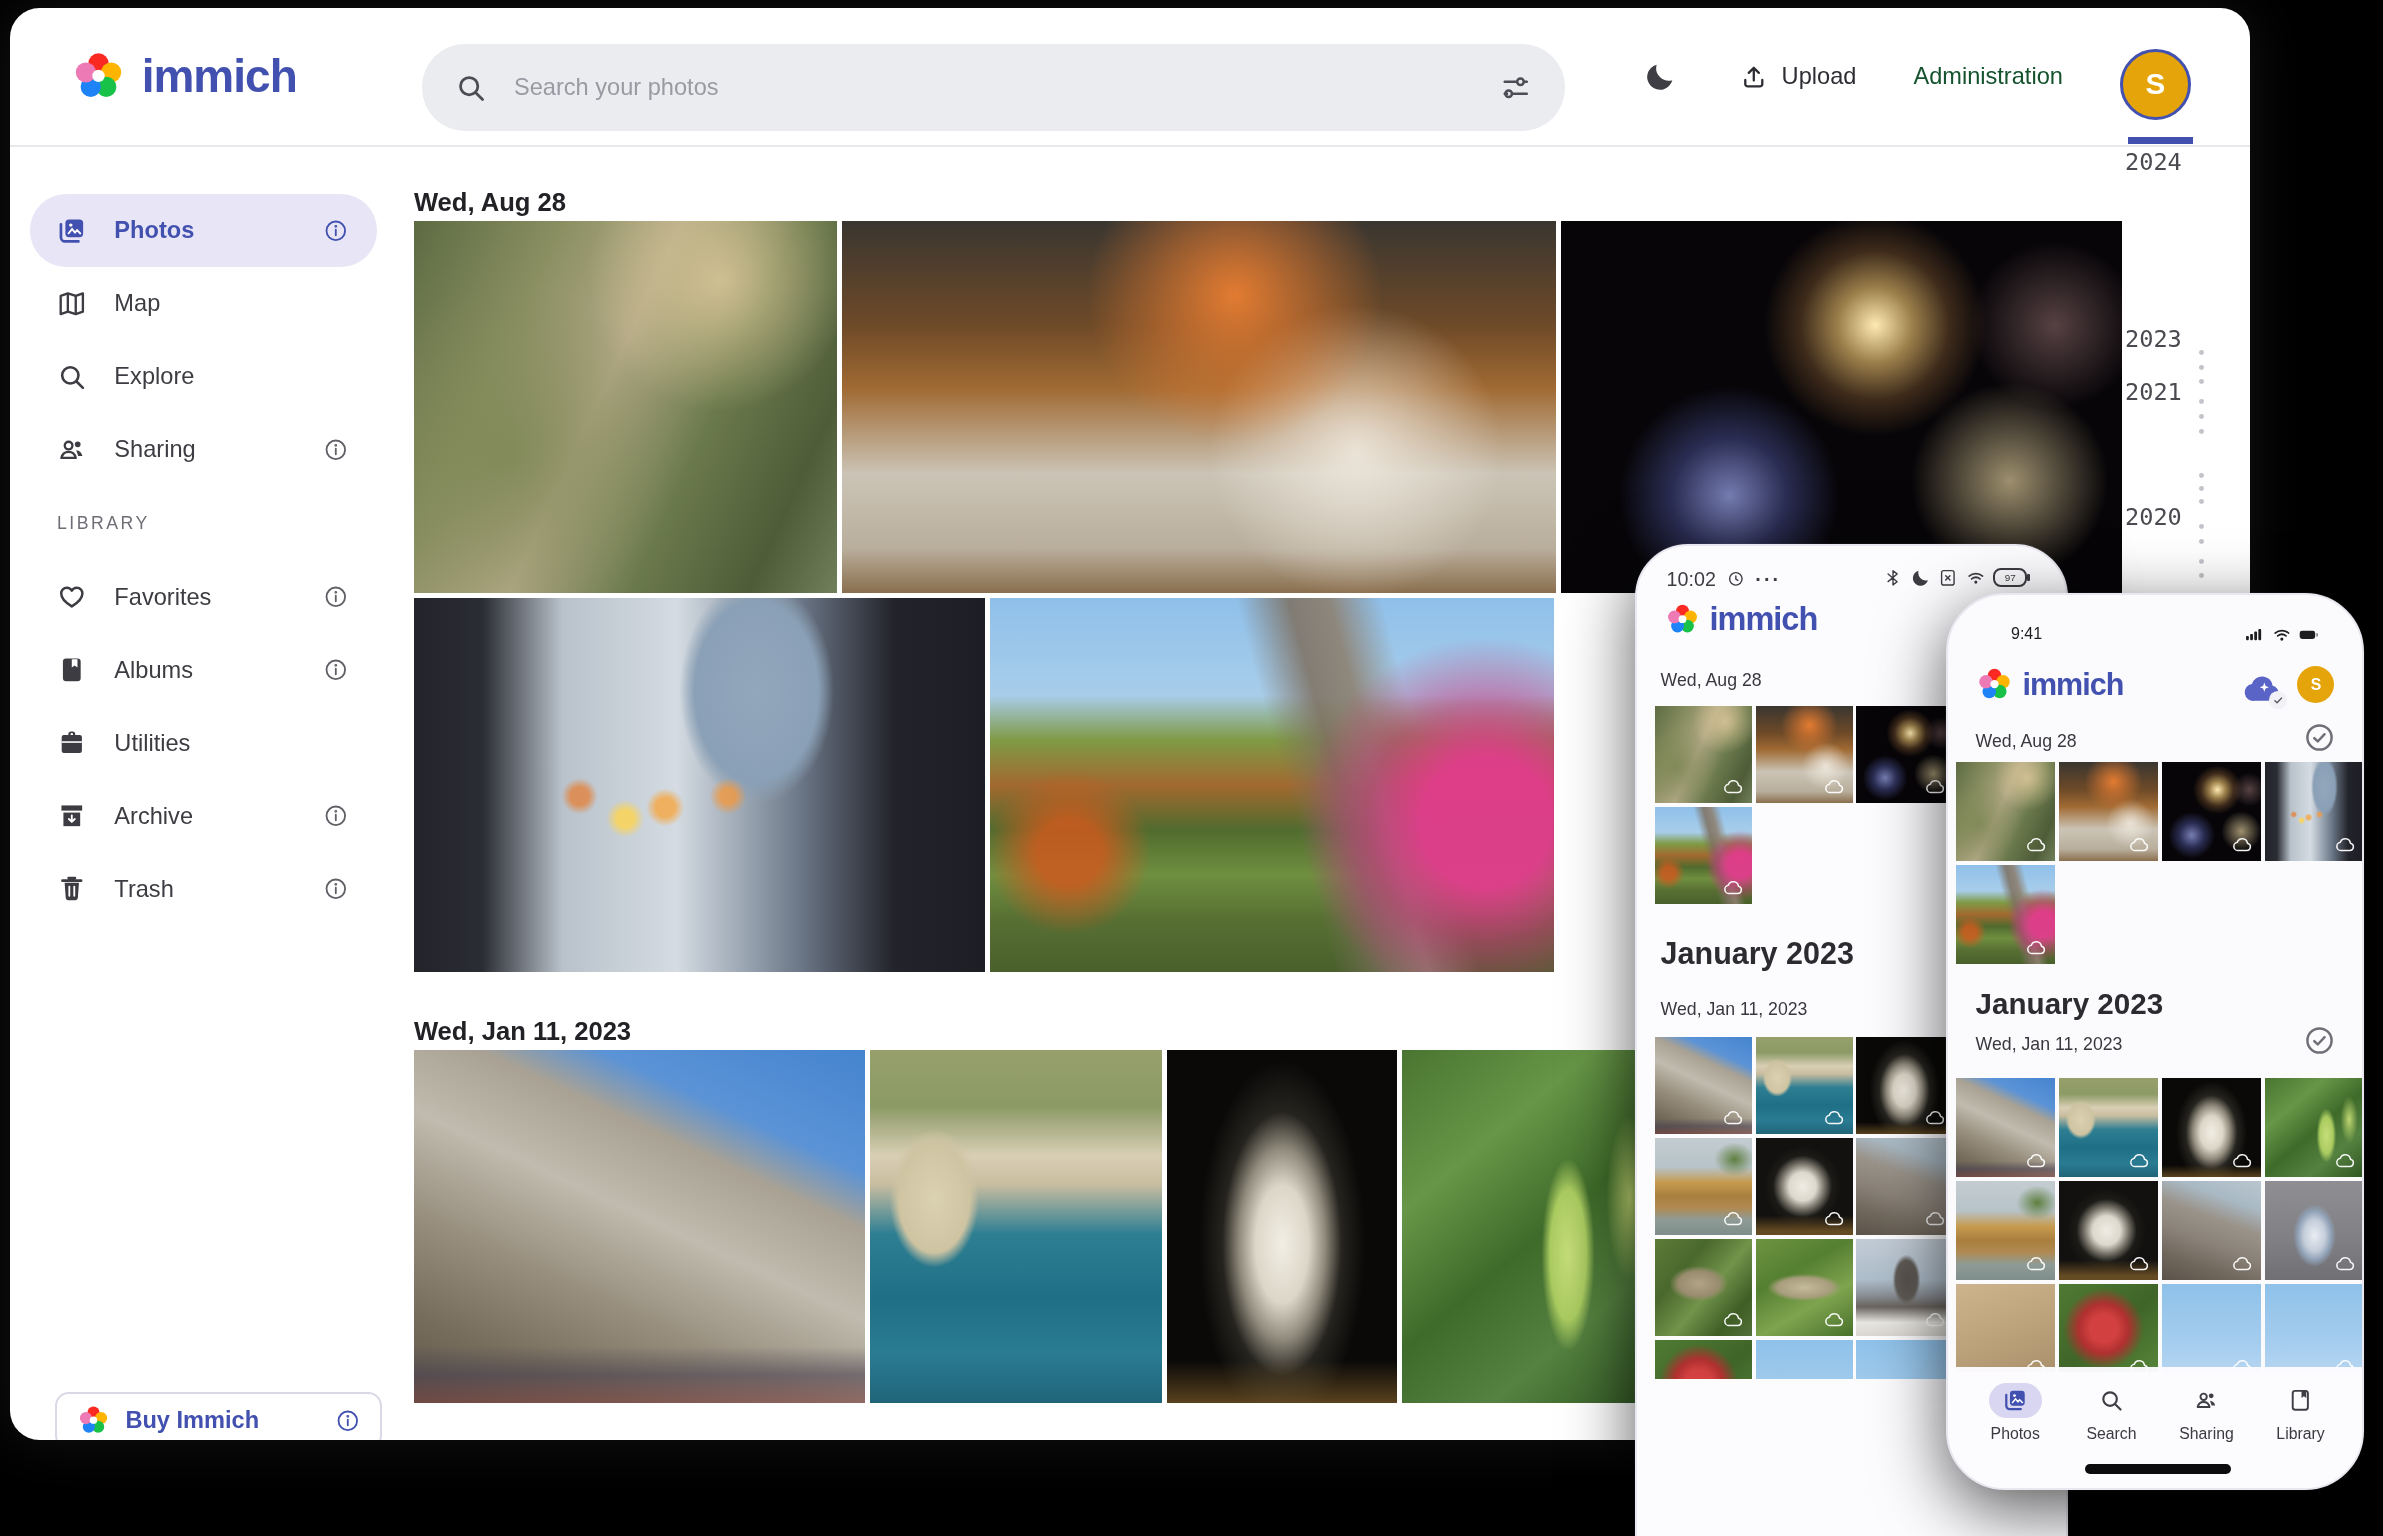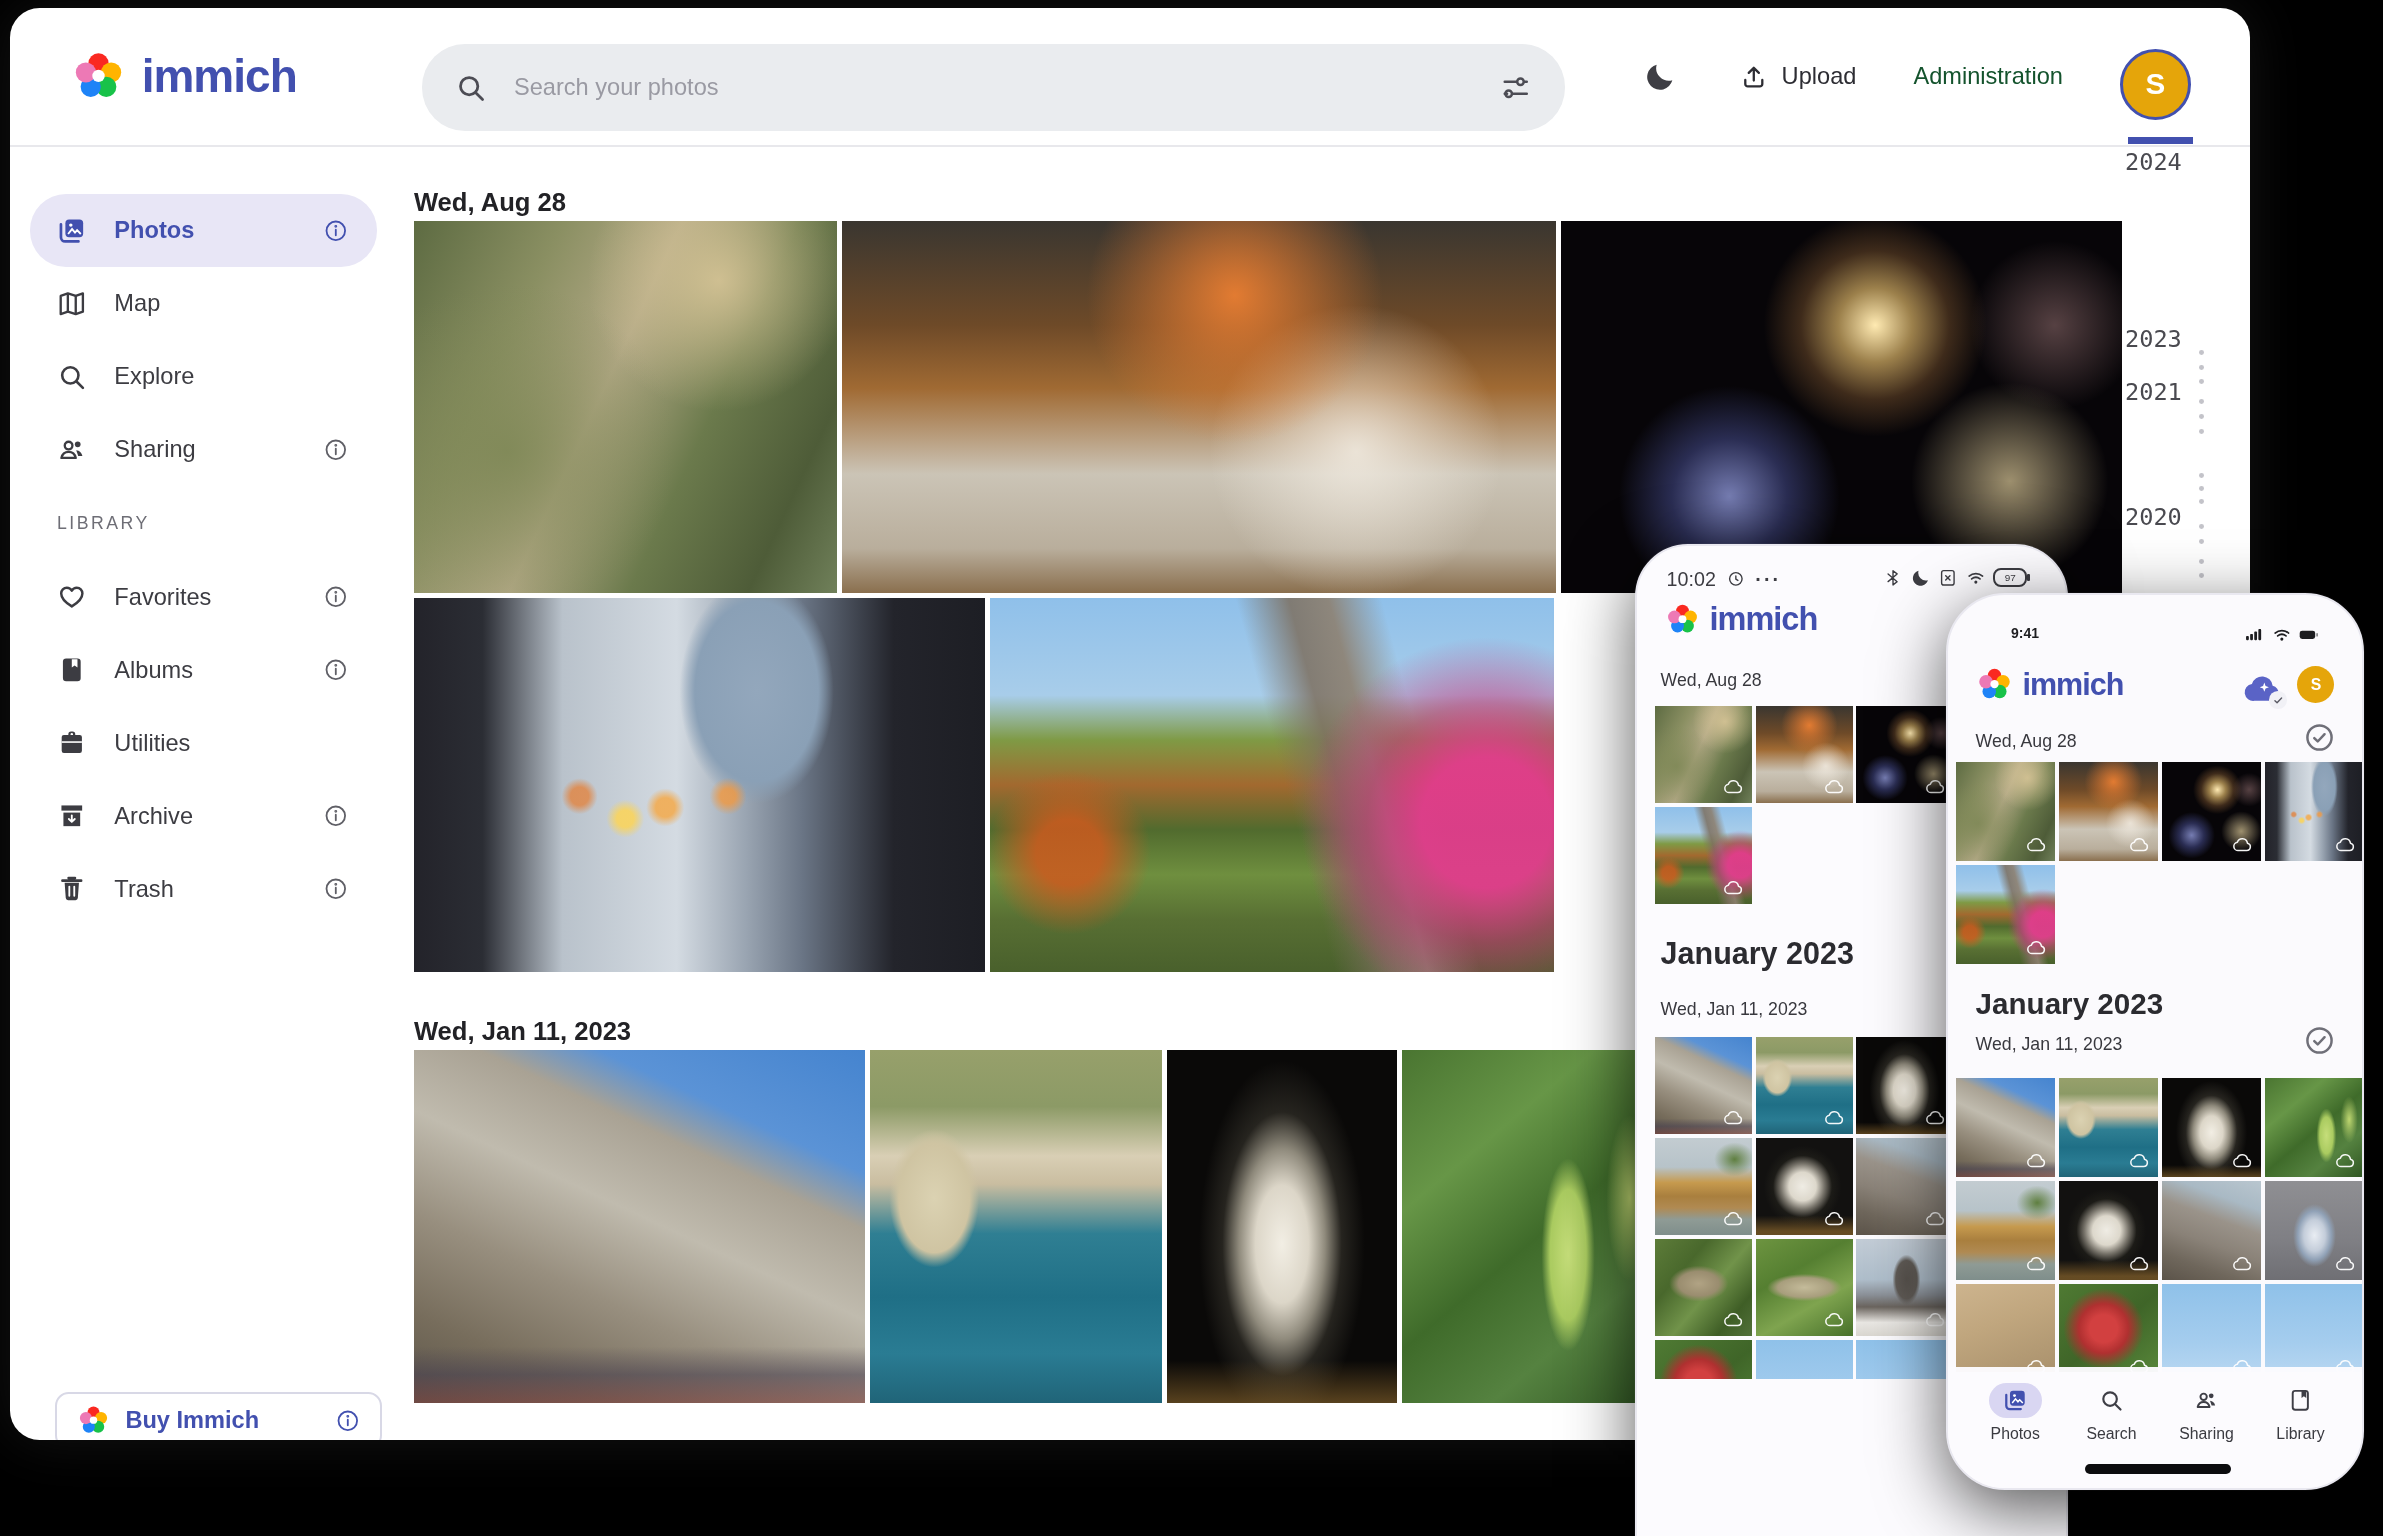--- a/index.html
+++ b/index.html
@@ -605,21 +605,21 @@
               <path d="M15.6 12.4c2.7.3 4.4 1.9 5 4.6h-3.4z" fill="currentColor" stroke="none"></path>
             </svg>
           </span>
           <span class="nav-label">Sharing</span>
         </div>
       </div>
     <div class="homebar" style="left:143px;bottom:12.8px;width:154px;height:6.9px;"></div>
   </div>
 
   <div class="phone p2">
-    <div class="pstatus" style="left:63px;top:29.6px;font-size:14px;font-weight:bold;color:#1d1d20;">
+    <div class="pstatus" style="left:63px;top:29.6px;font-size:16px;font-weight:normal;color:#1d1d20;">
       <span>9:41</span>
     </div>
     <div class="pstatus" style="right:33px;top:29.6px;gap:7.9px;color:#1d1d20;" id="p2-status-icons">
         <span class="s-ico">
           <svg viewBox="0 0 24 24" fill="currentColor">
             <rect x="2.5" y="13.5" width="3.4" height="5" rx="1"></rect>
             <rect x="7.5" y="11" width="3.4" height="7.5" rx="1"></rect>
             <rect x="12.5" y="8" width="3.4" height="10.5" rx="1"></rect>
             <rect x="17.5" y="5" width="3.4" height="13.5" rx="1"></rect>
           </svg>

